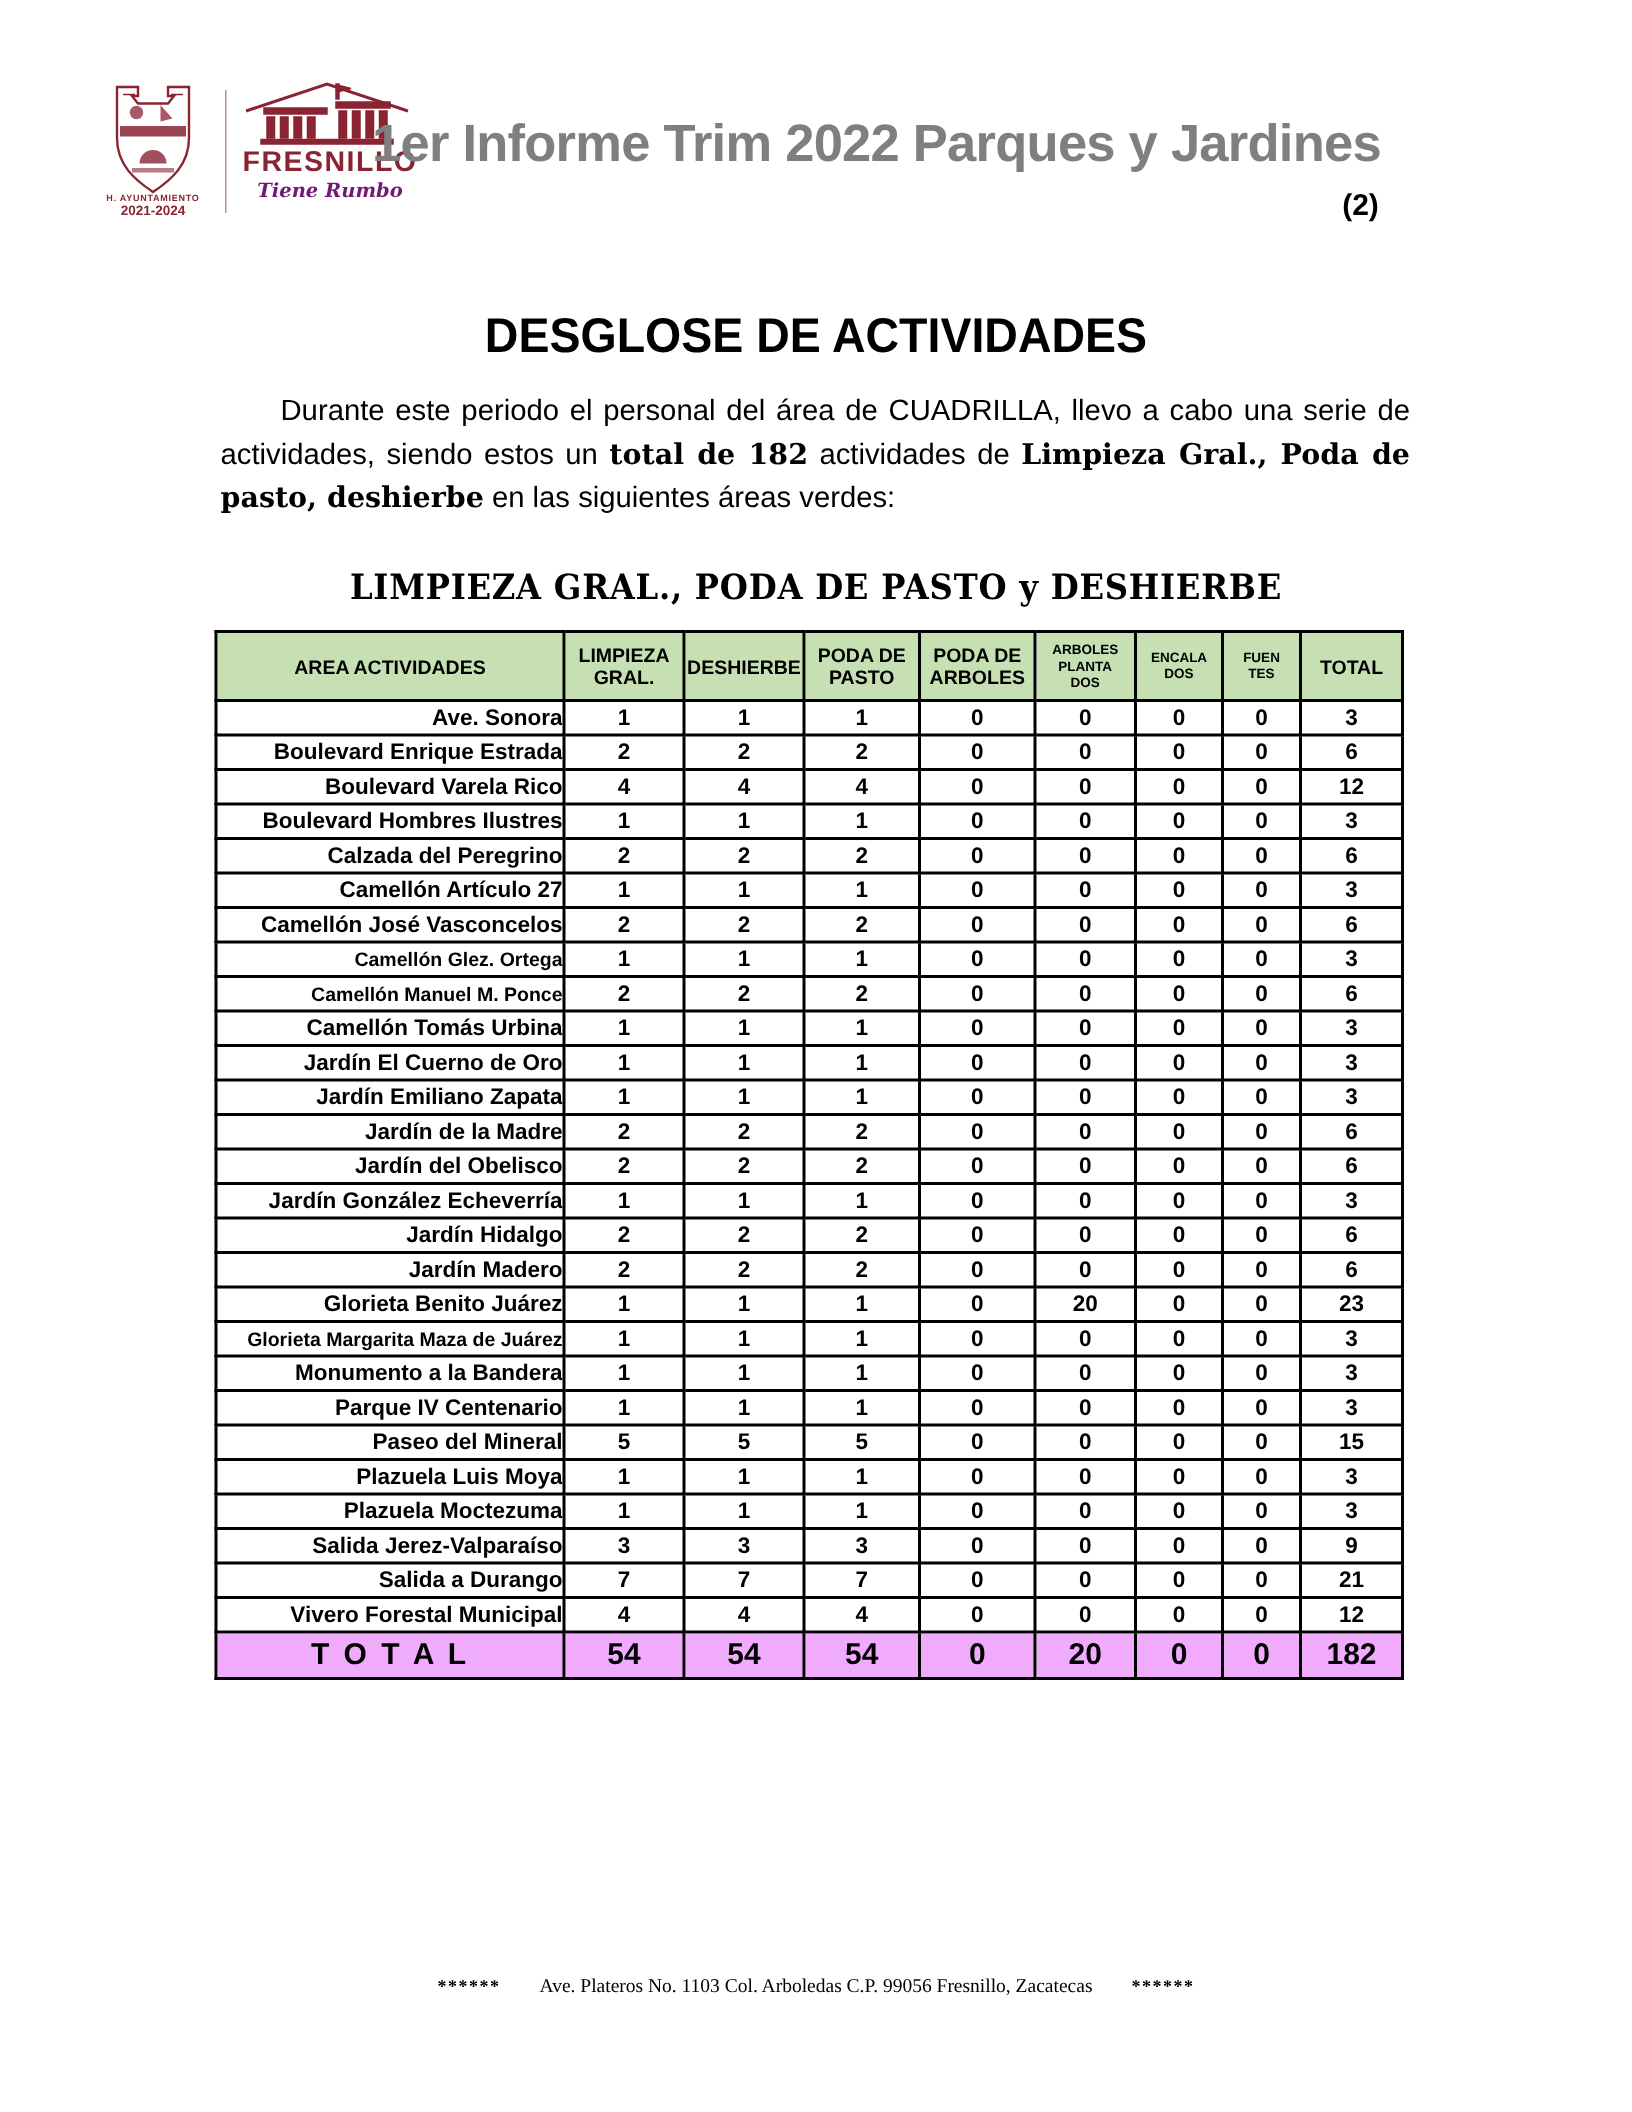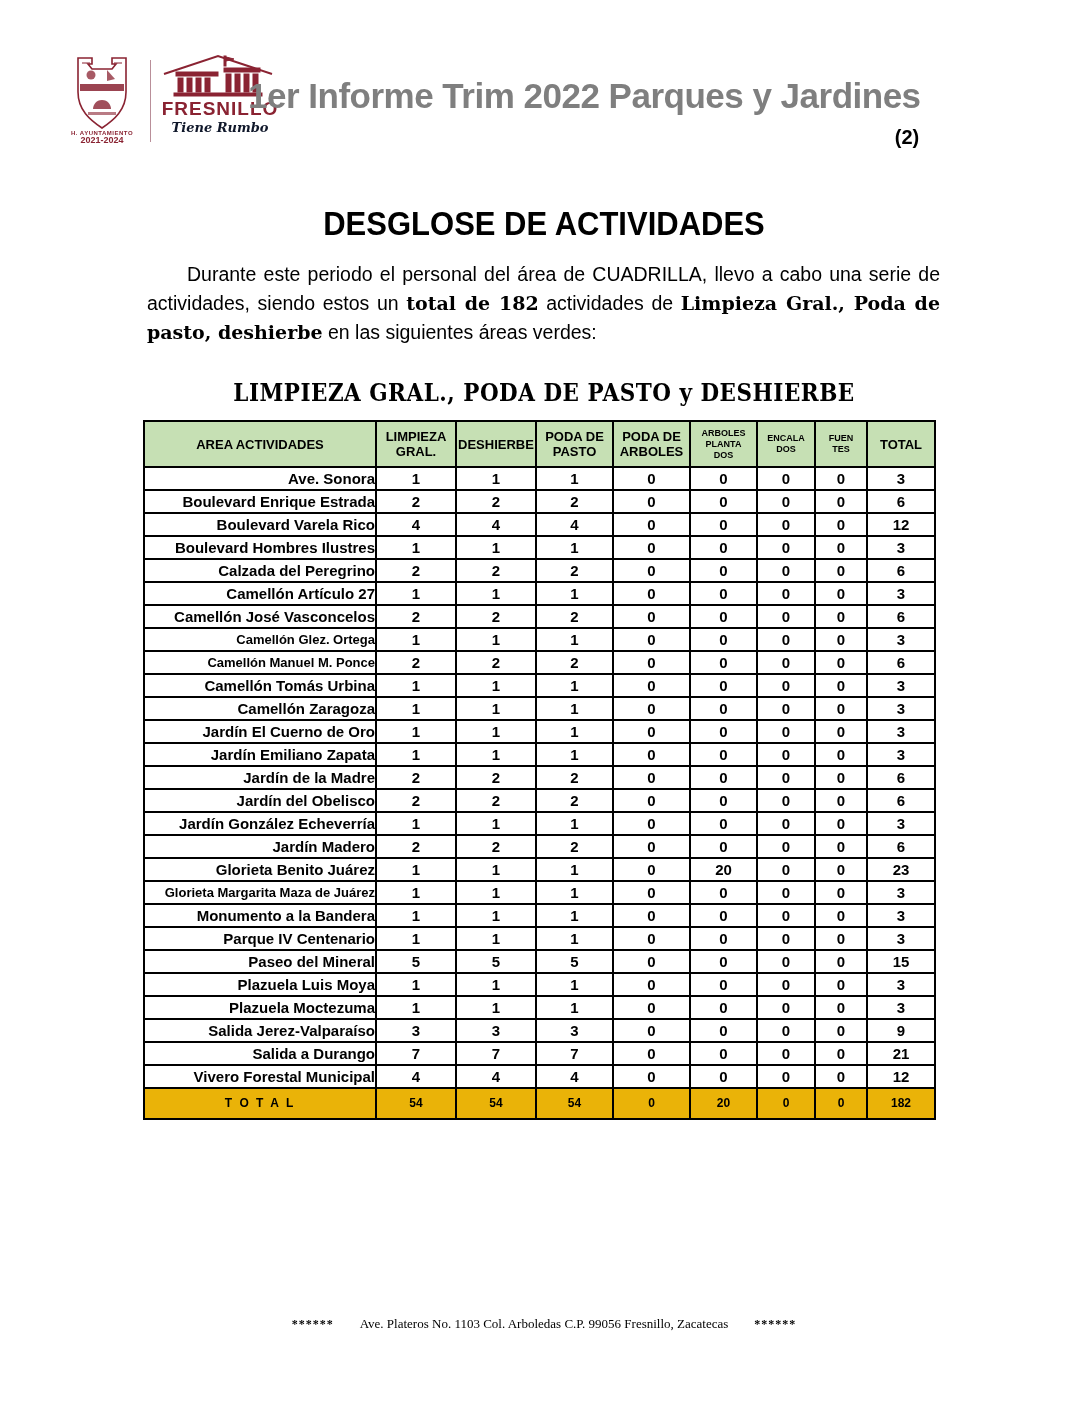--- a/index.html
+++ b/index.html
@@ -24,21 +24,21 @@
   .logo-divider{position:absolute;left:76px;top:8px;width:1px;height:82px;background:#b98f99;}
   .temple{position:absolute;left:88px;top:2px;width:112px;height:44px;}
   .wordmark{
     position:absolute;left:86px;top:46px;width:120px;
     font-family:Liberation Sans, sans-serif;font-weight:700;
     color:#8a2332;font-size:19px;letter-spacing:1px;text-align:center;
   }
   .tagline{
     position:absolute;left:86px;top:68px;width:120px;text-align:center;
     font-family:"DejaVu Serif",serif;font-style:italic;font-weight:700;
-    color:#0f172a;font-size:13px;
+    color:#701a75;font-size:13px;
   }
   .doc-title{
     position:absolute;left:248px;top:76px;width:745px;
     color:#7f7f7f;font-size:35px;font-weight:700;letter-spacing:-0.5px;
     white-space:nowrap;
   }
   .page-num{
     position:absolute;left:872px;top:126px;width:70px;text-align:center;
     font-size:20px;font-weight:700;
   }
@@ -79,21 +79,21 @@
     font-size:13px;font-weight:700;line-height:15px;
     text-align:center;vertical-align:middle;white-space:pre-line;
   }
   table.activities th.small{font-size:9px;line-height:11px;}
   table.activities td{height:21px;font-weight:700;font-size:15px;line-height:17px;}
   td.area{text-align:right;padding-left:6px;white-space:nowrap;}
   td.area.fit-s{font-size:13px;}
   td.area.fit-xs{font-size:13px;margin-left:19px;}
   td.num{text-align:center;}
   tr.total-row td{
-    background:#eab308;height:29px;font-size:12px;
+    background:#f0abfc;height:29px;font-size:20px;
   }
   tr.total-row td.area{text-align:center;letter-spacing:2px;padding-left:0;}
   
   .footer{
     position:absolute;left:0;top:1316px;width:1088px;text-align:center;
     font-family:"Liberation Serif",serif;font-size:13px;white-space:nowrap;
   }
   .footer .stars{font-weight:700;font-size:12px;letter-spacing:1px;}
   .footer .addr{margin:0 26px;}
 </style>
@@ -287,31 +287,20 @@
           <td class="num">1</td>
           <td class="num">1</td>
           <td class="num">1</td>
           <td class="num">0</td>
           <td class="num">0</td>
           <td class="num">0</td>
           <td class="num">0</td>
           <td class="num">3</td>
         </tr>
         <tr>
-          <td class="area">Camellón Zaragoza</td>
-          <td class="num">1</td>
-          <td class="num">1</td>
-          <td class="num">1</td>
-          <td class="num">0</td>
-          <td class="num">0</td>
-          <td class="num">0</td>
-          <td class="num">0</td>
-          <td class="num">3</td>
-        </tr>
-        <tr>
           <td class="area">Jardín El Cuerno de Oro</td>
           <td class="num">1</td>
           <td class="num">1</td>
           <td class="num">1</td>
           <td class="num">0</td>
           <td class="num">0</td>
           <td class="num">0</td>
           <td class="num">0</td>
           <td class="num">3</td>
         </tr>
@@ -351,20 +340,31 @@
         <tr>
           <td class="area">Jardín González Echeverría</td>
           <td class="num">1</td>
           <td class="num">1</td>
           <td class="num">1</td>
           <td class="num">0</td>
           <td class="num">0</td>
           <td class="num">0</td>
           <td class="num">0</td>
           <td class="num">3</td>
+        </tr>
+        <tr>
+          <td class="area">Jardín Hidalgo</td>
+          <td class="num">2</td>
+          <td class="num">2</td>
+          <td class="num">2</td>
+          <td class="num">0</td>
+          <td class="num">0</td>
+          <td class="num">0</td>
+          <td class="num">0</td>
+          <td class="num">6</td>
         </tr>
         <tr>
           <td class="area">Jardín Madero</td>
           <td class="num">2</td>
           <td class="num">2</td>
           <td class="num">2</td>
           <td class="num">0</td>
           <td class="num">0</td>
           <td class="num">0</td>
           <td class="num">0</td>

